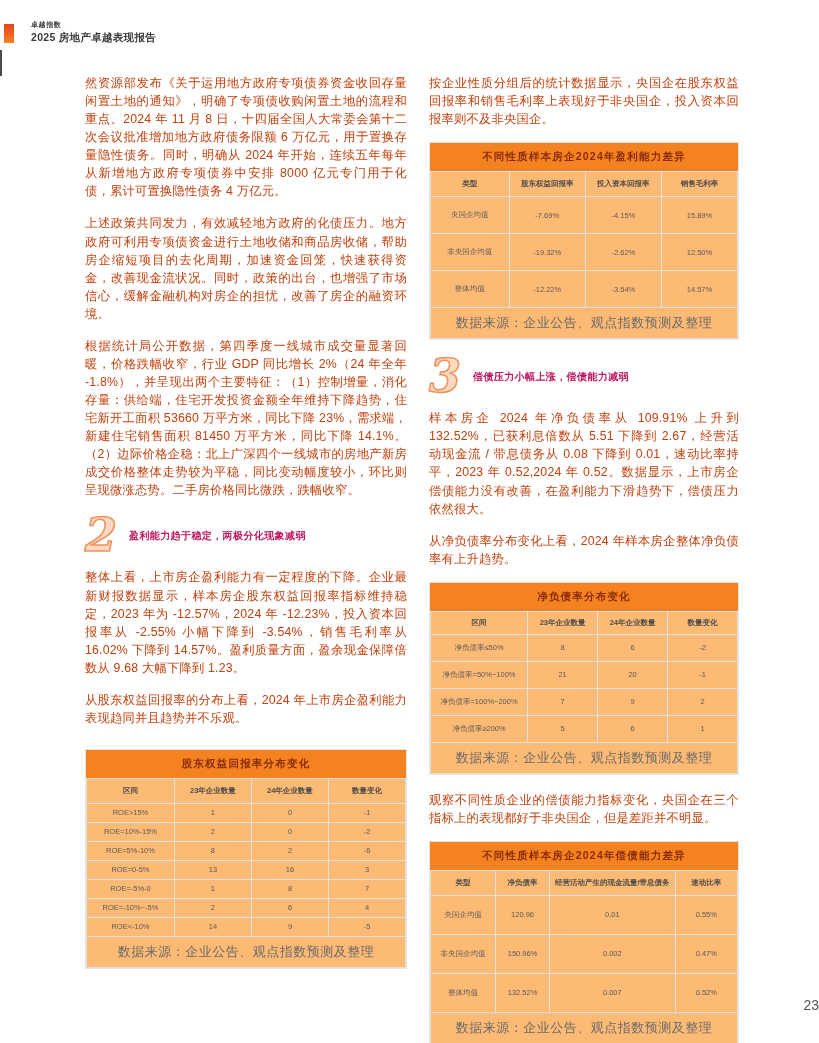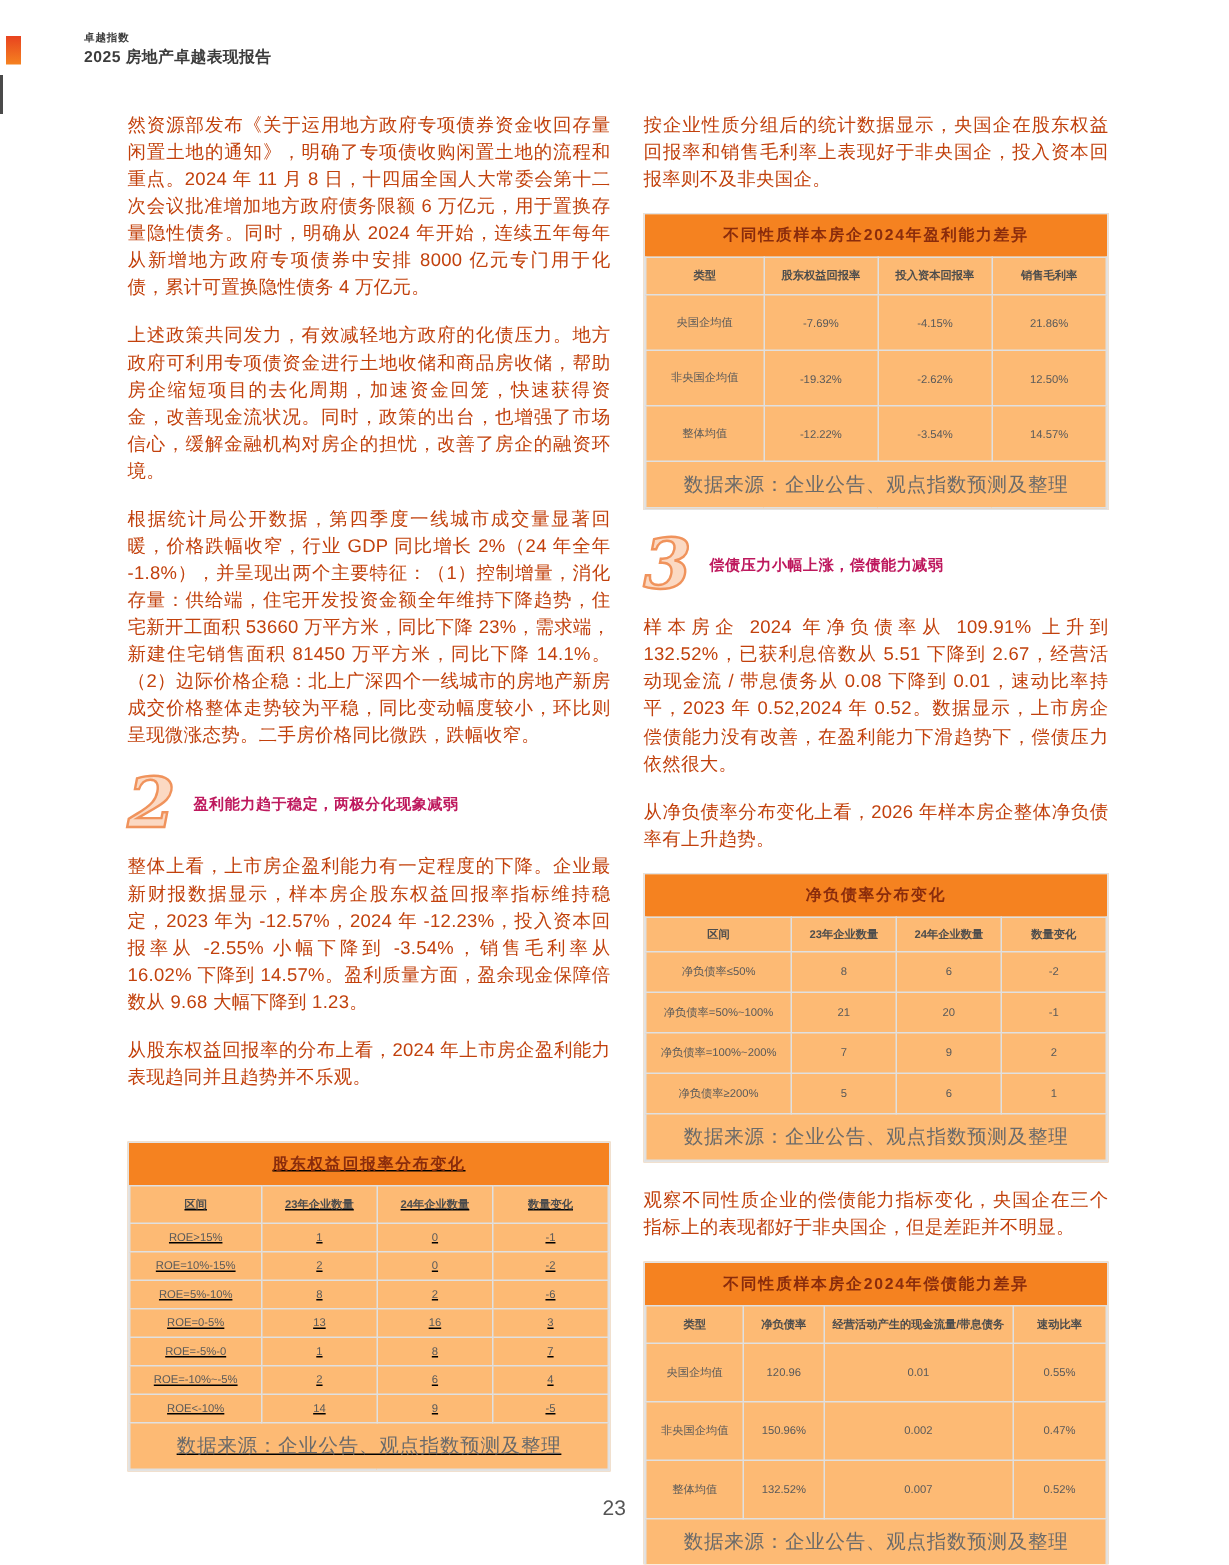--- a/index.html
+++ b/index.html
@@ -4,21 +4,21 @@
 <style>
   html,body { margin:0; padding:0; background:#ffffff; }
   .page {
     position:relative; width:819px; height:1043px; background:#ffffff;
     font-family:"Liberation Sans","DejaVu Sans",sans-serif; overflow:hidden;
   }
   
   .brand-bar { position:absolute; top:24px; left:4px; width:10px; height:19px;
     background:linear-gradient(180deg,#e8431f 0%,#f58220 100%); }
   .edge-mark { position:absolute; left:0; top:50px; width:2px; height:26px; background:#4a4a4a; }
-  .brand-text { position:absolute; top:20px; left:56px; color:#3c3c3c; }
+  .brand-text { position:absolute; top:20px; left:31px; color:#3c3c3c; }
   .brand-small { font-size:7px; font-weight:bold; letter-spacing:0.6px; }
   .brand-title { font-size:10.5px; font-weight:bold; margin-top:1px; letter-spacing:0.3px; }
 
   
   .columns { position:absolute; top:74px; left:85px; display:flex; gap:22px; }
   .col  { width:322px; }
   .col-right { width:310px; }
 
   p.body { margin:0 0 14px; font-size:12.3px; line-height:1.47; color:#c2410c;
     text-align:justify; letter-spacing:0.2px; }
@@ -32,21 +32,21 @@
   
   .dtable { border:1px solid #e3e3e3; background:#fdba74; }
   .tbl-title { background:#f58220; color:#8a2c0c; font-weight:bold; font-size:10.5px;
     text-align:center; padding:7px 0; letter-spacing:1.2px; }
   .dtable table { width:100%; border-collapse:collapse; table-layout:fixed; }
   .dtable th, .dtable td { border:1px solid #e0e0e0; font-size:7.5px; color:#5a5a5a;
     text-align:center; padding:8px 2px; }
   .dtable th { font-weight:bold; color:#4d4d4d; }
   .dtable .tbl-source { font-size:13px; color:#6a6a6a; padding:6px 2px; letter-spacing:0.5px; }
 
-  .t-roe { margin-top:34px;text-decoration:underline; }
+  .t-roe { margin-top:22px; }
   .t-roe th { padding:7px 2px; }
   .t-roe td { padding:4.5px 2px; }
   .t-roe th:nth-child(1) { width:26%; }
 
   .t-profit { margin:7px 0 16px; }
   .t-profit th { padding:7px 2px; }
   .t-profit td { padding:13px 2px; }
   .t-profit th:nth-child(1) { width:24%; }
 
   .t-debtdist { margin:12px 0 16px; }
@@ -55,21 +55,21 @@
   .t-debtdist th:nth-child(1) { width:30%; }
 
   .t-ability { margin-top:8px; }
   .t-ability th { padding:7px 2px; }
   .t-ability td { padding:14px 2px; }
   .t-ability th:nth-child(1) { width:21%; }
   .t-ability th:nth-child(2) { width:17%; }
   .t-ability th:nth-child(3) { width:42%; }
   .t-ability th:nth-child(4) { width:20%; }
 
-  .page-num { position:absolute; bottom:30px; left:0; right:0; text-align:center;
+  .page-num { position:absolute; bottom:30px; left:0; right:0; text-align:right;
     font-size:14px; color:#555; }
 </style>
 </head>
 <body>
 
 <div class="page">
 
   <div class="brand-bar"></div>
   <div class="edge-mark"></div>
   <div class="brand-text">
@@ -168,21 +168,21 @@
                 <th>股东权益回报率</th>
                 <th>投入资本回报率</th>
                 <th>销售毛利率</th>
               </tr>
             </thead>
             <tbody>
               <tr>
                 <td>央国企均值</td>
                 <td>-7.69%</td>
                 <td>-4.15%</td>
-                <td>21.86%</td>
+                <td>15.89%</td>
               </tr>
               <tr>
                 <td>非央国企均值</td>
                 <td>-19.32%</td>
                 <td>-2.62%</td>
                 <td>12.50%</td>
               </tr>
               <tr>
                 <td>整体均值</td>
                 <td>-12.22%</td>
@@ -197,21 +197,21 @@
             </tfoot>
           </table>
         </div>
 
       <div class="sec-head">
         <span class="sec-num">3</span>
         <h2 class="sec-title">偿债压力小幅上涨，偿债能力减弱</h2>
       </div>
 
       <p class="body">样本房企 2024 年净负债率从 109.91% 上升到 132.52%，已获利息倍数从 5.51 下降到 2.67，经营活动现金流 / 带息债务从 0.08 下降到 0.01，速动比率持平，2023 年 0.52,2024 年 0.52。数据显示，上市房企偿债能力没有改善，在盈利能力下滑趋势下，偿债压力依然很大。</p>
-      <p class="body">从净负债率分布变化上看，2026 年样本房企整体净负债率有上升趋势。</p>
+      <p class="body">从净负债率分布变化上看，2024 年样本房企整体净负债率有上升趋势。</p>
 
       <div class="dtable t-debtdist">
           <div class="tbl-title">净负债率分布变化</div>
           <table>
             <thead>
               <tr>
                 <th>区间</th>
                 <th>23年企业数量</th>
                 <th>24年企业数量</th>
                 <th>数量变化</th>

